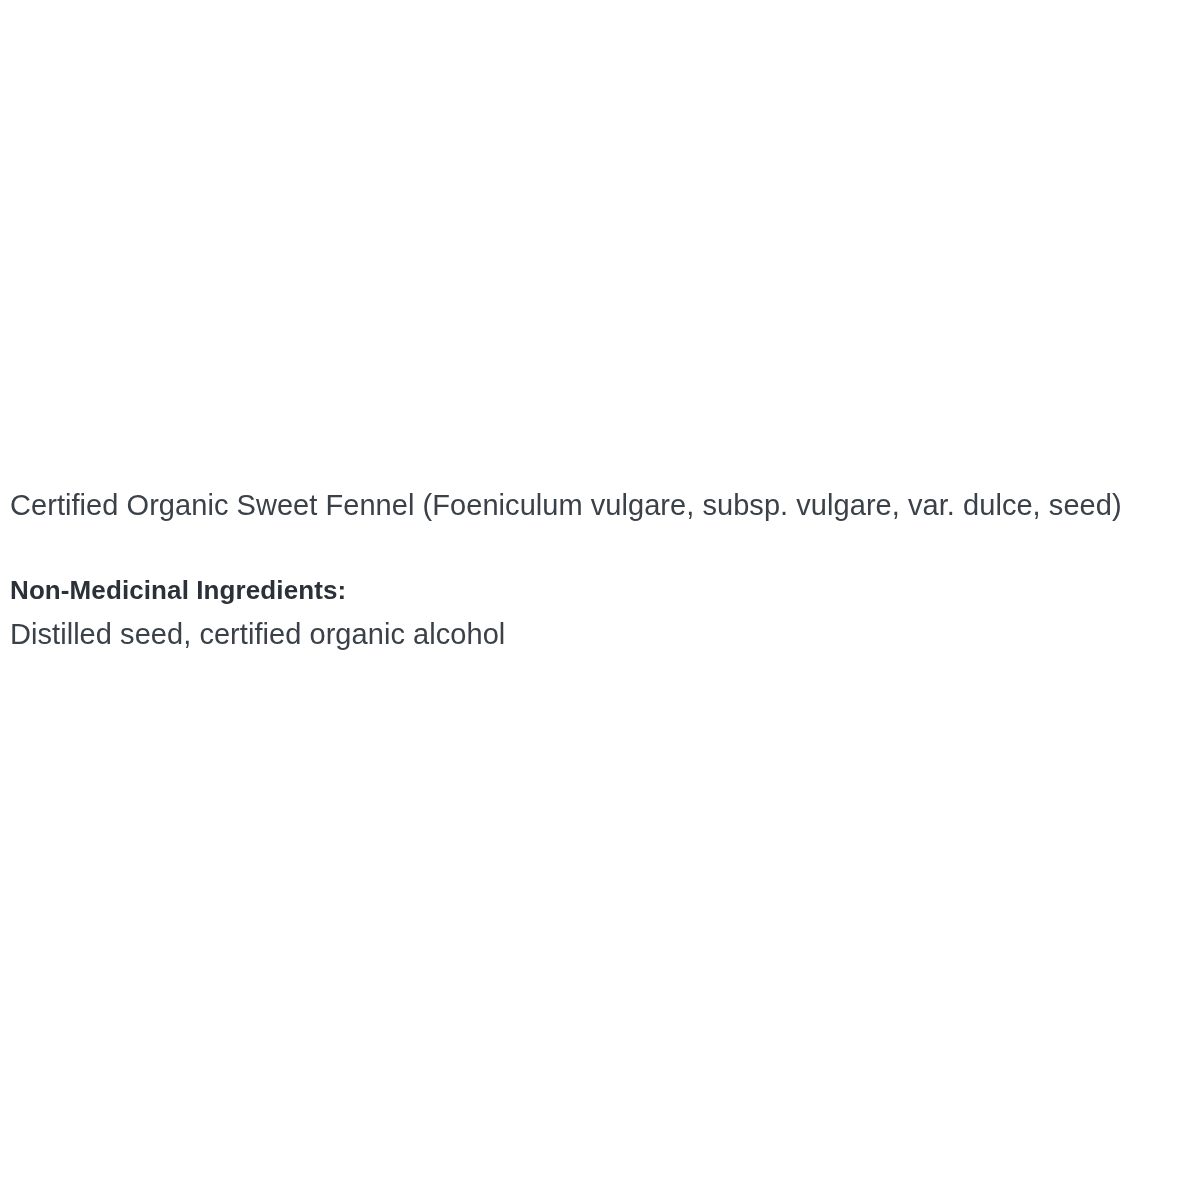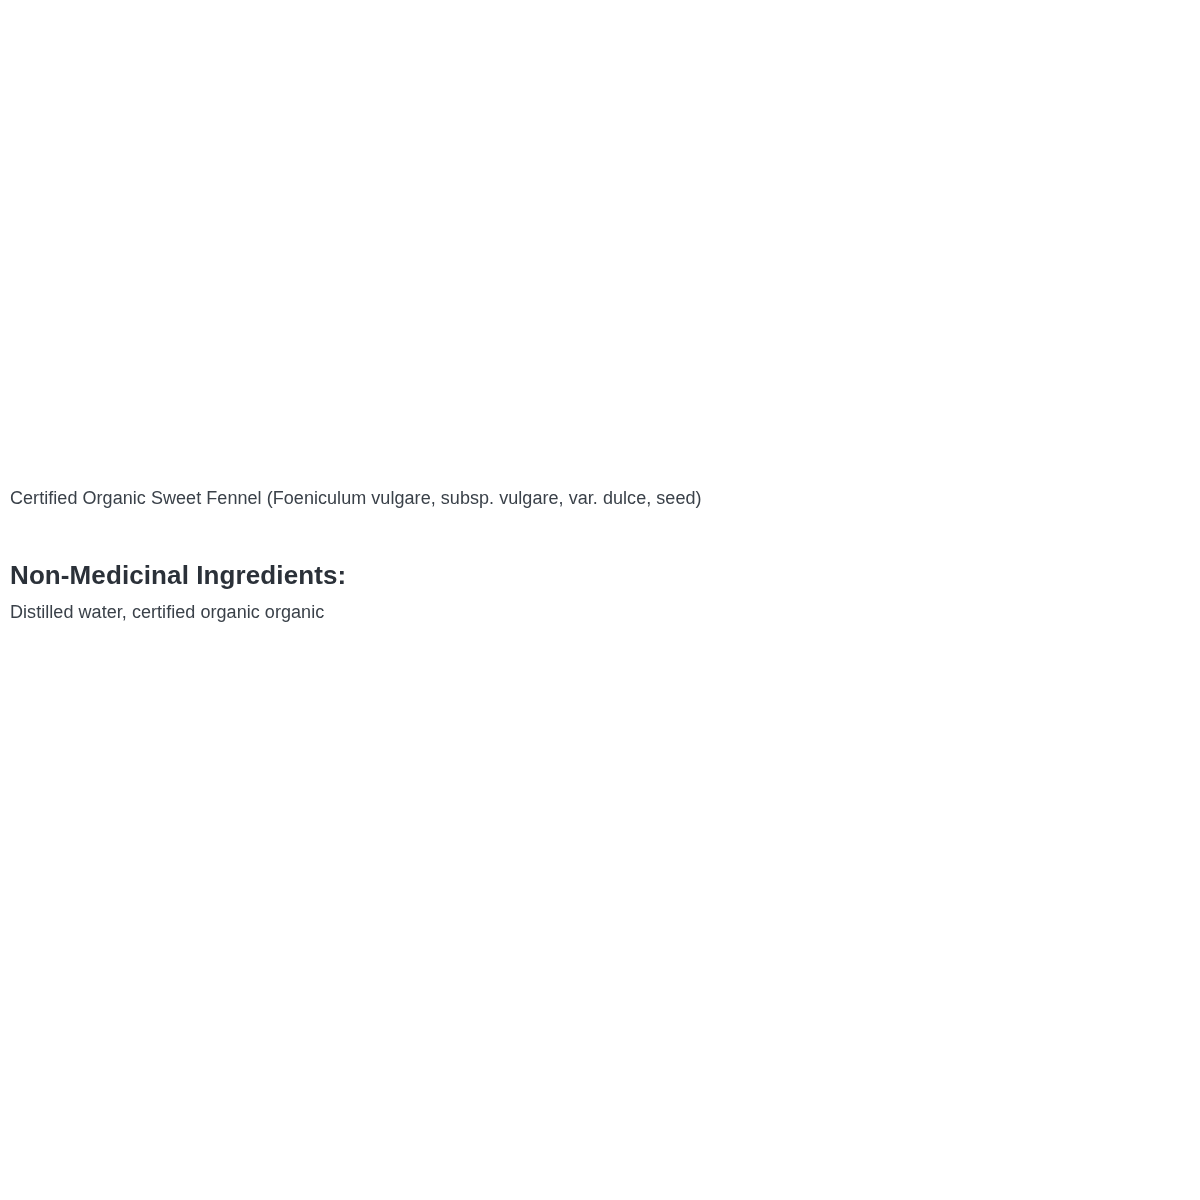--- a/index.html
+++ b/index.html
@@ -33,38 +33,38 @@
   }
   .block-heading {
     font-size: 26px;
     font-weight: bold;
     color: #2b3139;
     line-height: 1.32;
     margin: 0 0 8px 0;
     letter-spacing: 0.1px;
   }
   .block-body {
-    font-size: 18px;
+    font-size: 29px;
     font-weight: 400;
     color: #3a4149;
     line-height: 1.34;
     margin: 0;
     letter-spacing: 0.05px;
     white-space: nowrap;
   }
 </style>
 </head>
 <body>
 
 <div class="page">
   <div class="content">
 
     <section class="block">
       <p class="block-body">Certified Organic Sweet Fennel (Foeniculum vulgare, subsp. vulgare, var. dulce, seed)</p>
     </section>
 
     <section class="block">
       <h2 class="block-heading">Non-Medicinal Ingredients:</h2>
-      <p class="block-body">Distilled water, certified organic organic</p>
+      <p class="block-body">Distilled seed, certified organic alcohol</p>
     </section>
 
   </div>
 </div>
 
 </body></html>

